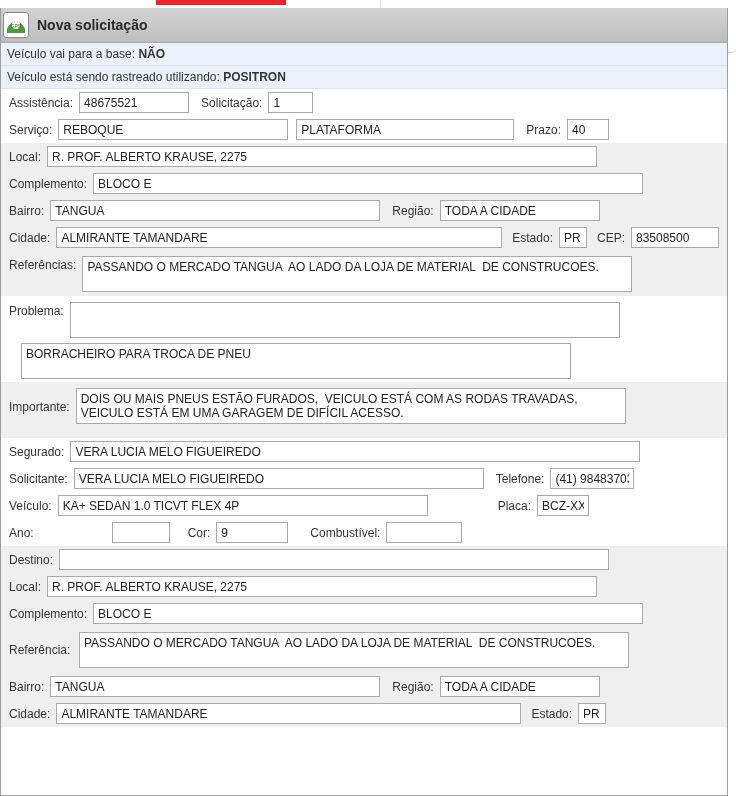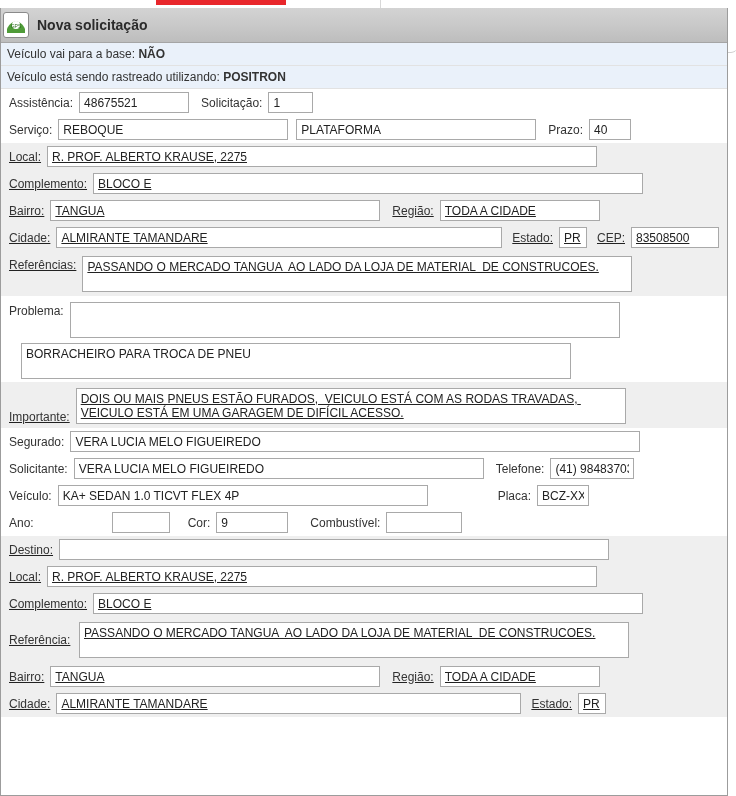--- a/index.html
+++ b/index.html
@@ -62,21 +62,21 @@
     border-bottom:1px solid #e2e2e2;
   }
   .band.blue{background:#eaf1fa;}
 
   .row{
     display:flex;align-items:center;
     box-sizing:border-box;
     padding:3px 8px;
     min-height:25px;
   }
-  .row.gray{background:#efefef;text-decoration:underline;}
+  .row.gray{background:#efefef;}
   .row.white{background:#ffffff;}
 
   label.lbl{
     color:#333;font-size:12px;white-space:nowrap;margin-right:6px;
   }
   input.fld, textarea.fld{
     font-family:"Liberation Sans", sans-serif;
     font-size:12px;
     color:#222;
     border:1px solid #a9a9a9;
@@ -92,21 +92,21 @@
   .red{color:#d02424;}
   .bold{font-weight:bold;}
 
   .note-line{font-size:12px;color:#333;}
 
   
   .w-assist{width:110px;}
   .w-solic{width:45px;}
   .w-produto{width:380px;}
   .w-servico{width:230px;}
-  .w-servico2{width:240px;}
+  .w-servico2{width:218px;}
   .w-prazo{width:42px;}
   .w-local{width:550px;}
   .w-compl{width:550px;}
   .w-bairro{width:330px;}
   .w-regiao{width:160px;}
   .w-cidade{width:465px;}
   .w-estado{width:28px;}
   .w-cep{width:88px;}
   .w-ref{width:550px;height:62px;}
   .w-problema{width:550px;height:40px;}
@@ -210,21 +210,21 @@
 
       <div class="row white" style="align-items:flex-start;padding-top:6px;">
         <label class="lbl" style="margin-top:2px;">Problema:</label>
         <textarea class="fld w-problema" style=""></textarea>
       </div>
 
       <div class="row white" style="padding-left:20px;padding-top:2px;">
         <textarea class="fld w-borracheiro" style="">BORRACHEIRO PARA TROCA DE PNEU</textarea>
       </div>
 
-      <div class="row gray" style="align-items:flex-end;padding-top:6px;padding-bottom:4px;">
+      <div class="row gray" style="align-items:center;padding-top:6px;padding-bottom:14px;">
         <label class="lbl" style="margin-top:2px;">Importante:</label>
         <textarea class="fld w-importante red" style="">DOIS OU MAIS PNEUS ESTÃO FURADOS,  VEICULO ESTÁ COM AS RODAS TRAVADAS, VEICULO ESTÁ EM UMA GARAGEM DE DIFÍCIL ACESSO.</textarea>
       </div>
 
       <div class="row white">
         <label class="lbl">Segurado:</label>
         <input class="fld w-segurado" value="VERA LUCIA MELO FIGUEIREDO" style="">
       </div>
 
       <div class="row white">

